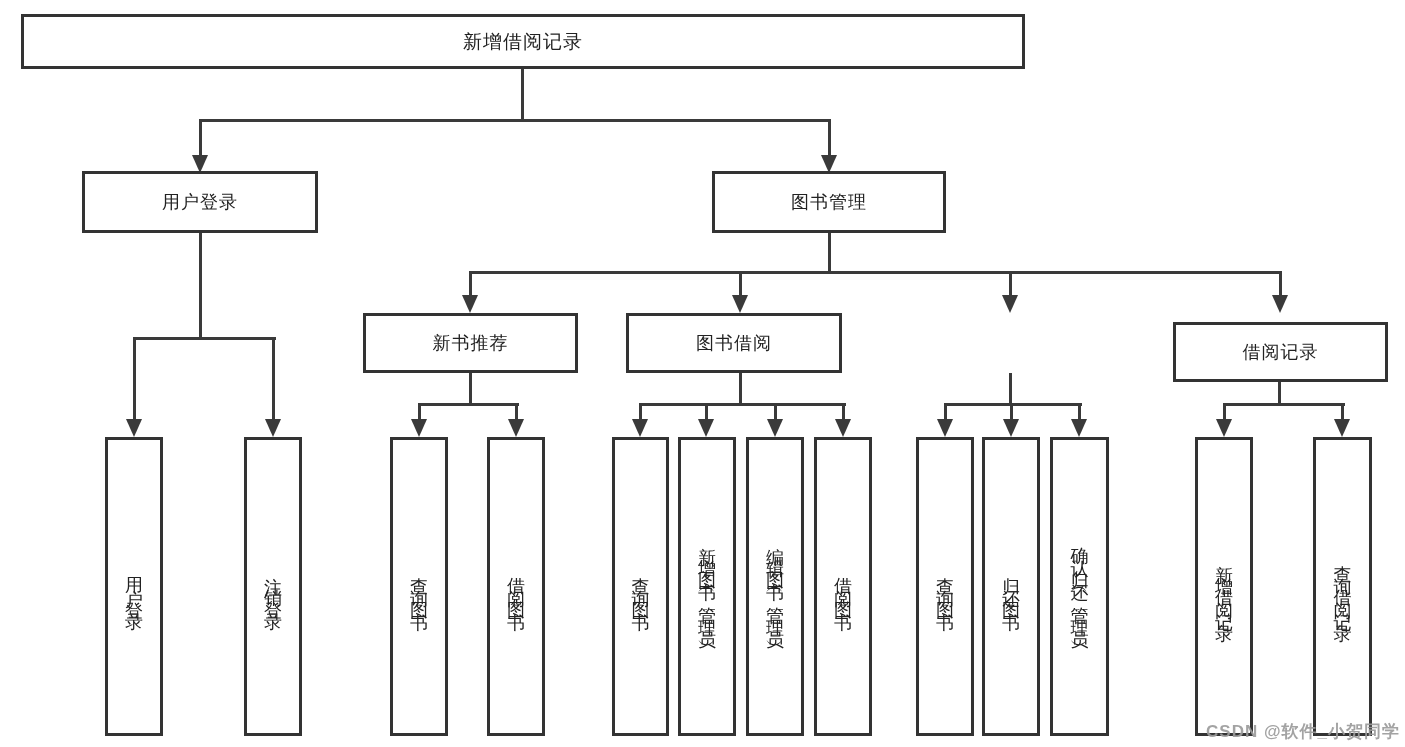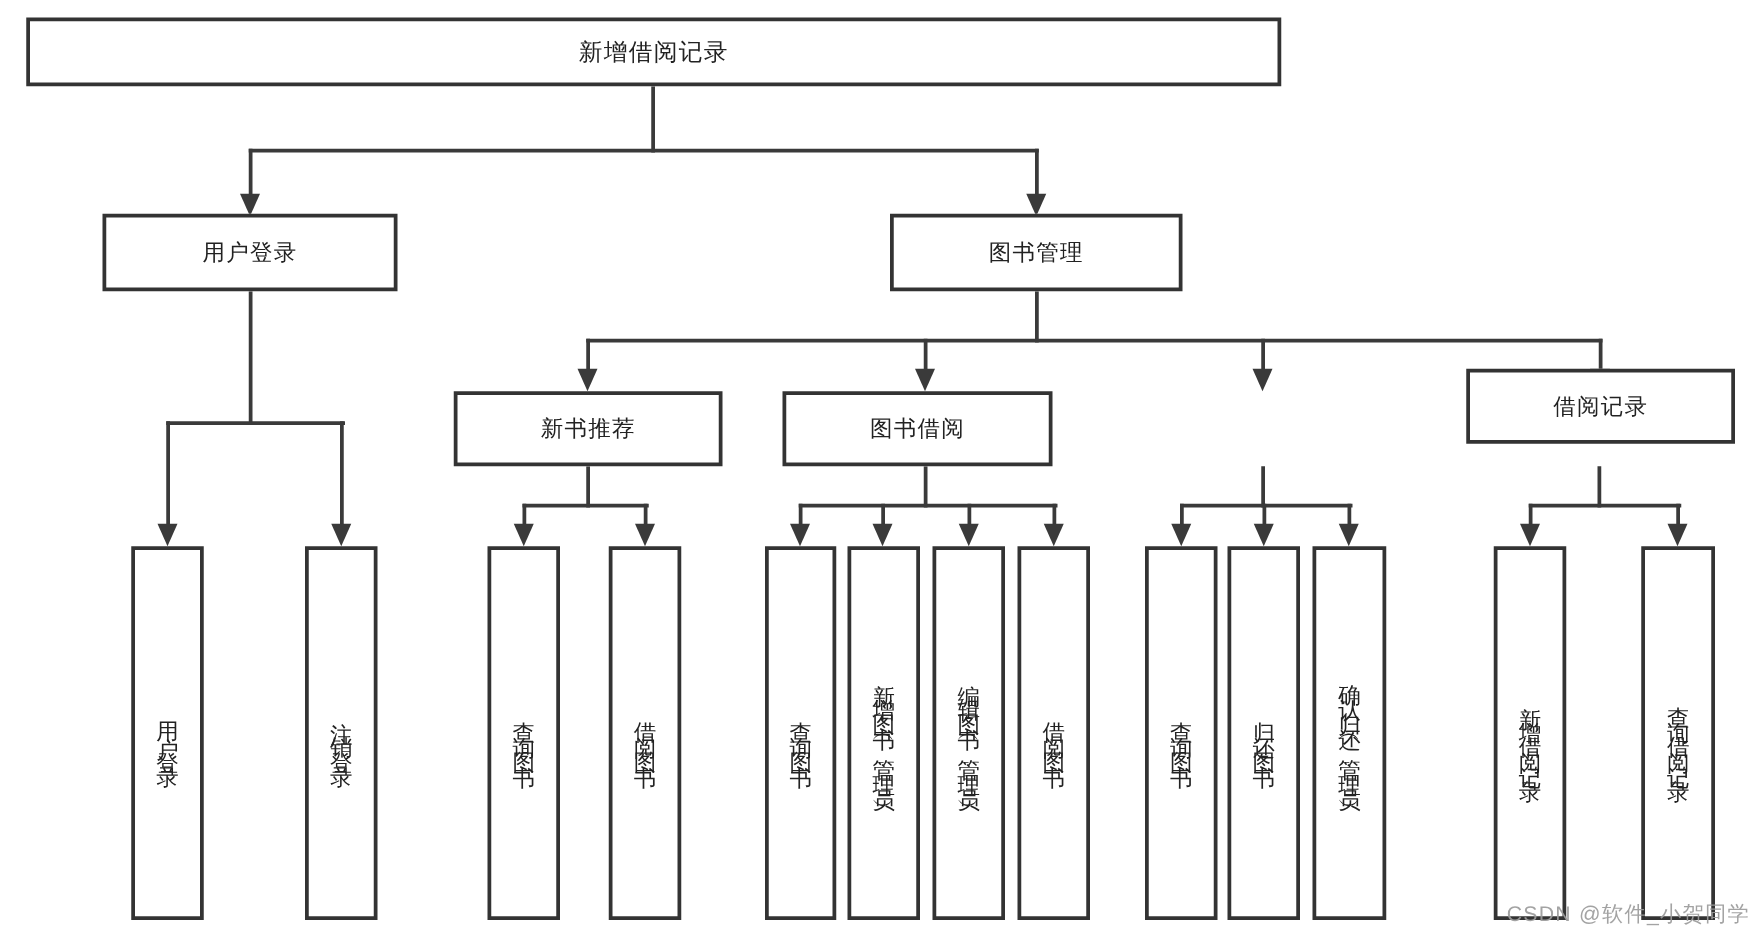--- a/index.html
+++ b/index.html
@@ -56,20 +56,21 @@
   }
   .watermark{
     position:absolute;
     right:5px;bottom:4px;
     font-size:17px;
     color:var(--watermark);
     opacity:.92;
     letter-spacing:1px;
     white-space:nowrap;
     z-index:10;
+    font-weight:bold;
   }
 </style>
 </head>
 <body>
 
 <div class="stage">
 
   <div class="vln" style="left:521px;top:69px;height:53px"></div>
   <div class="hln" style="left:199px;top:119px;width:632px"></div>
   <div class="vln" style="left:199px;top:119px;height:38px"></div>
@@ -139,21 +140,21 @@
   <div class="box" style="left:363px;top:313px;width:215px;height:60px">
     <span class="lbl">新书推荐</span>
   </div>
 
   <div class="box" style="left:712px;top:171px;width:234px;height:62px">
     <span class="lbl">图书管理</span>
   </div>
   <div class="box" style="left:626px;top:313px;width:216px;height:60px">
     <span class="lbl">图书借阅</span>
   </div>
-  <div class="box" style="left:1173px;top:295px;width:215px;height:60px">
+  <div class="box" style="left:1173px;top:322px;width:215px;height:60px">
     <span class="lbl">借阅记录</span>
   </div>
 
   <div class="box leaf" style="left:105px;top:437px;width:58px;height:299px">
     <span class="lbl">用户登录</span>
   </div>
   <div class="box leaf" style="left:244px;top:437px;width:58px;height:299px">
     <span class="lbl">注销登录</span>
   </div>
 

